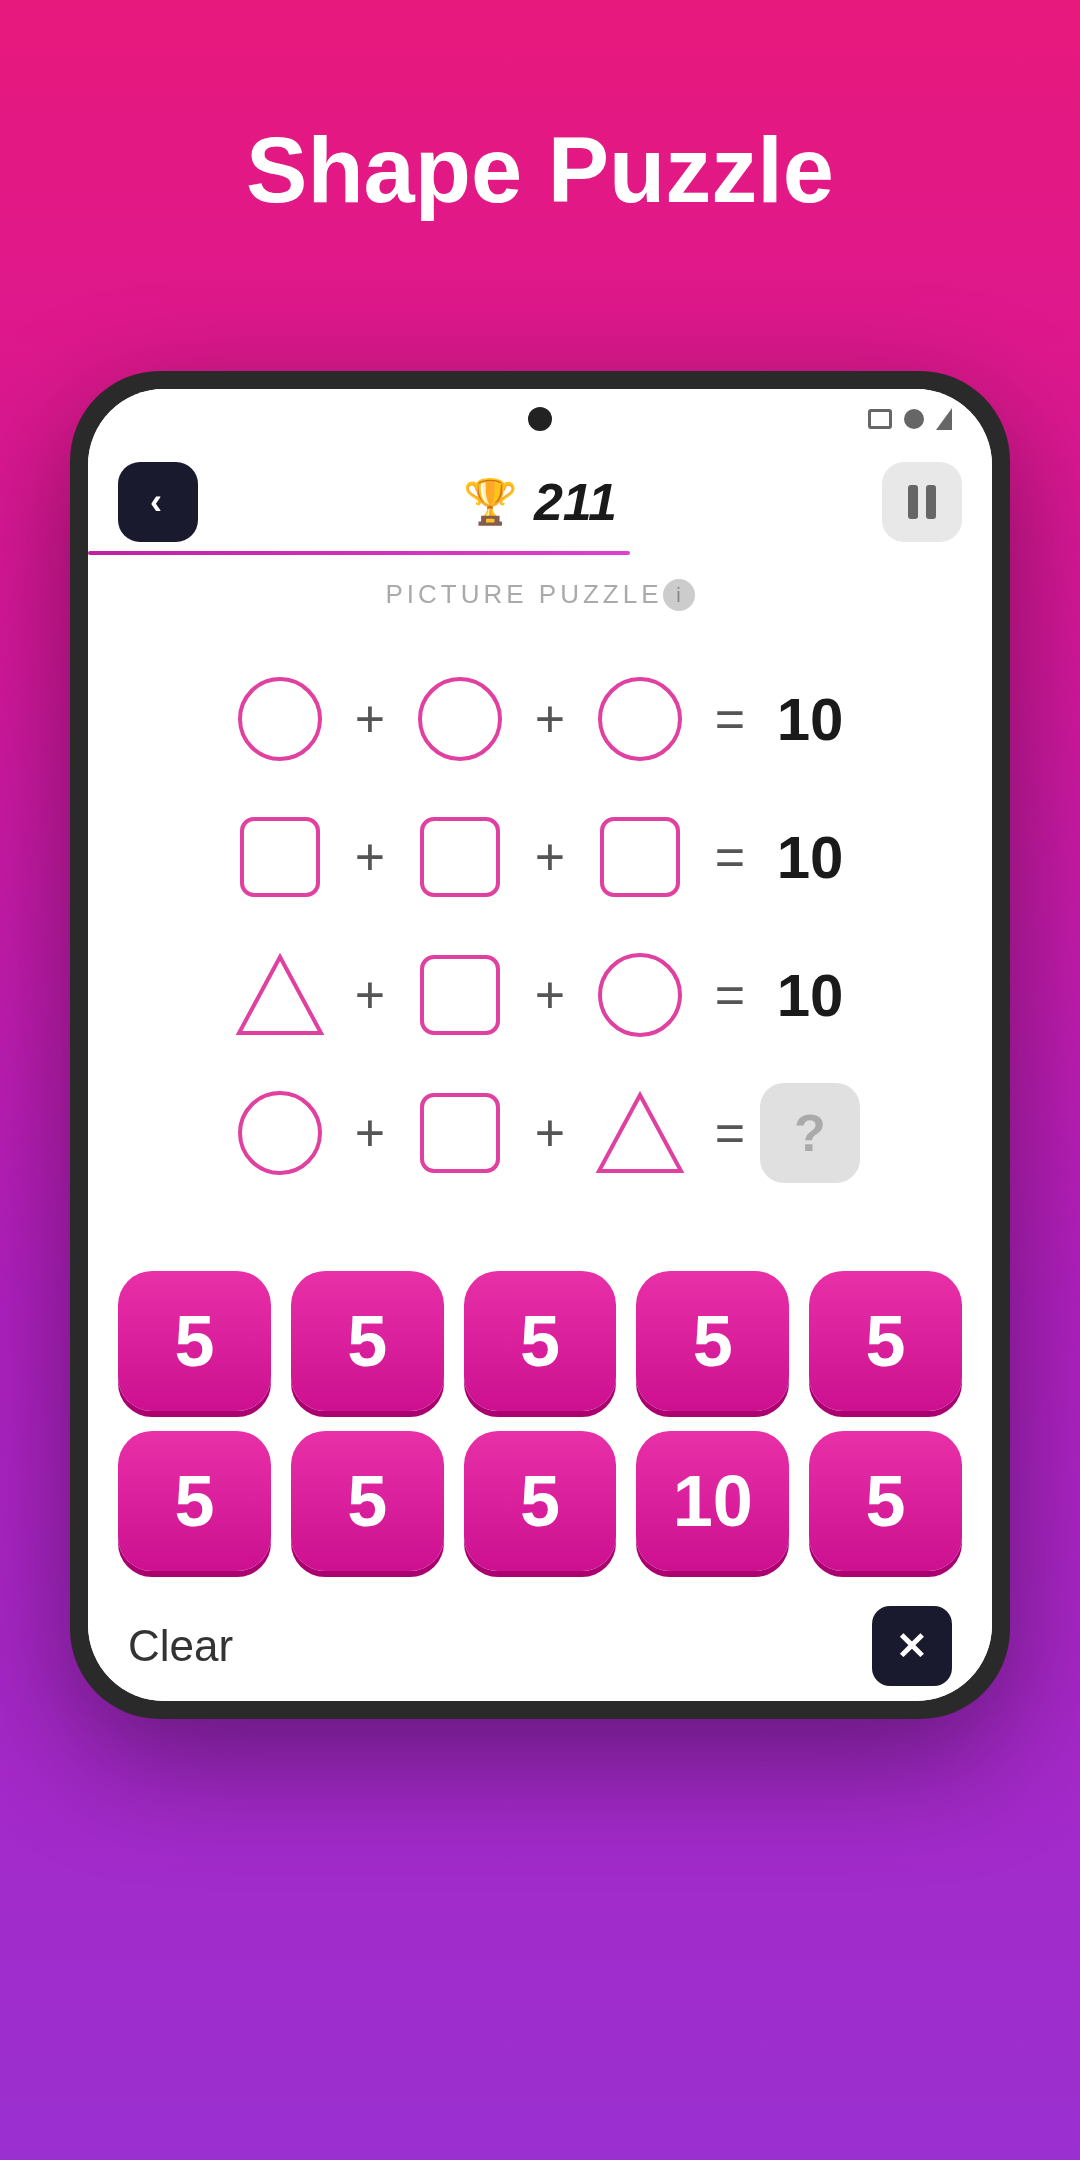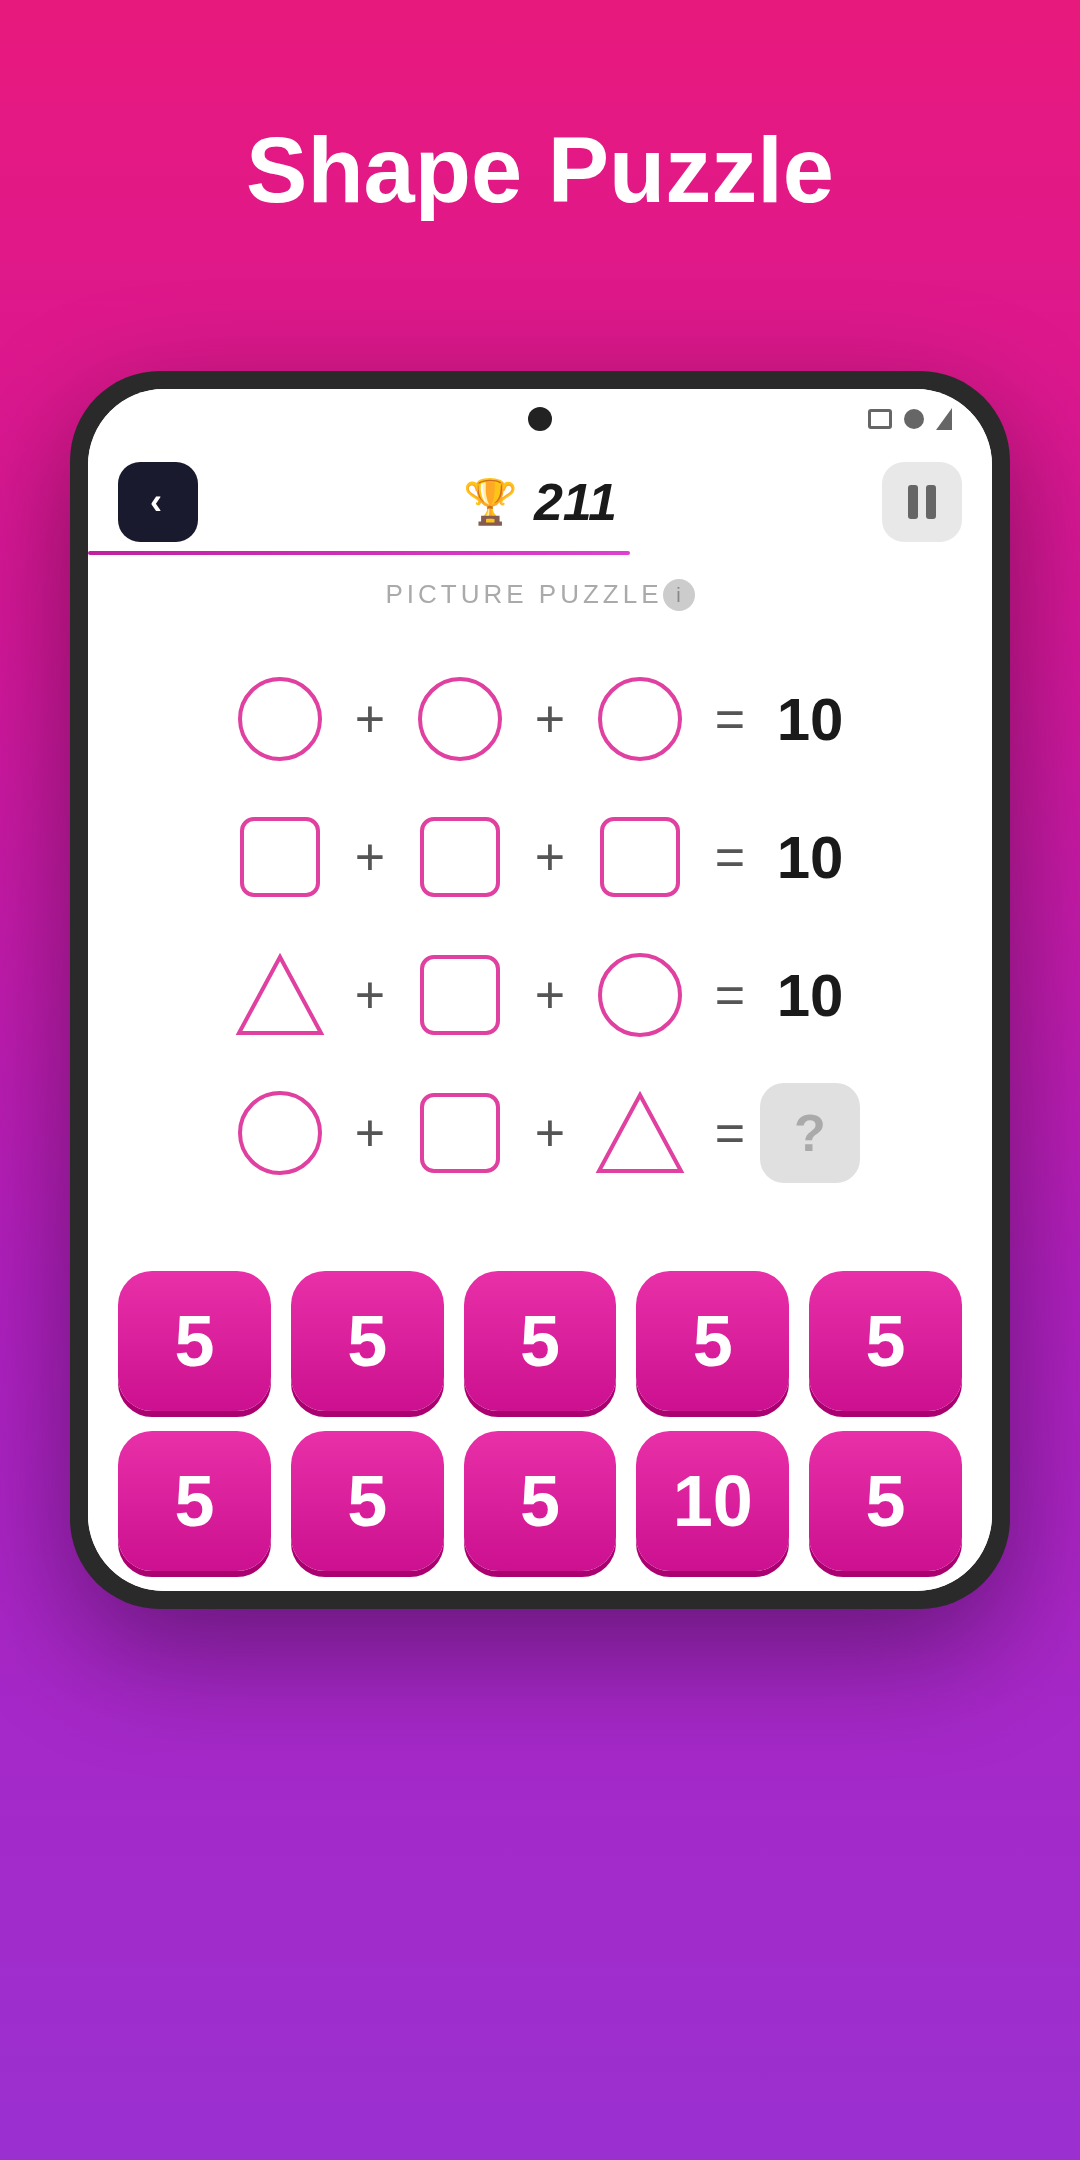--- a/index.html
+++ b/index.html
@@ -495,16 +495,22 @@
         <div class="num-btn">5</div>
         <div class="num-btn">5</div>
         <div class="num-btn">5</div>
         <div class="num-btn">5</div>
         <div class="num-btn">5</div>
         <div class="num-btn">5</div>
         <div class="num-btn">10</div>
         <div class="num-btn">5</div>
       </div>
 
+      <div class="bottom-bar">
+        <span class="clear-text">Clear</span>
+        <div class="delete-btn">
+          <span class="delete-x">✕</span>
+        </div>
+      </div>
 
     </div>
   </div>
 </div>
 
 </body></html>

